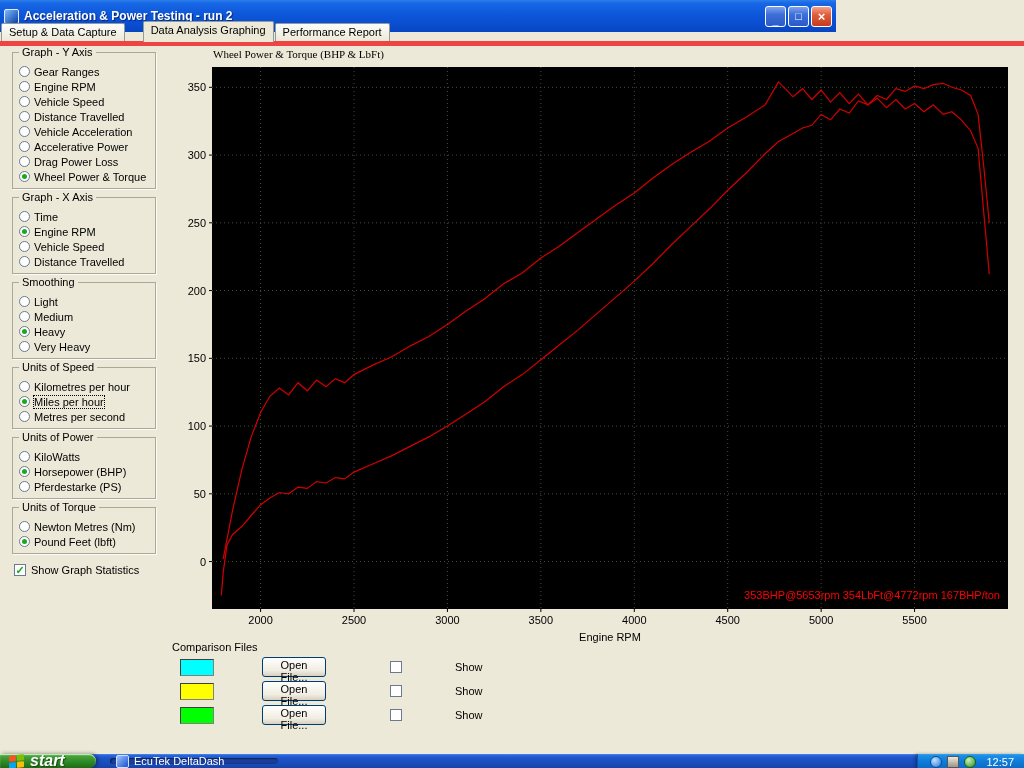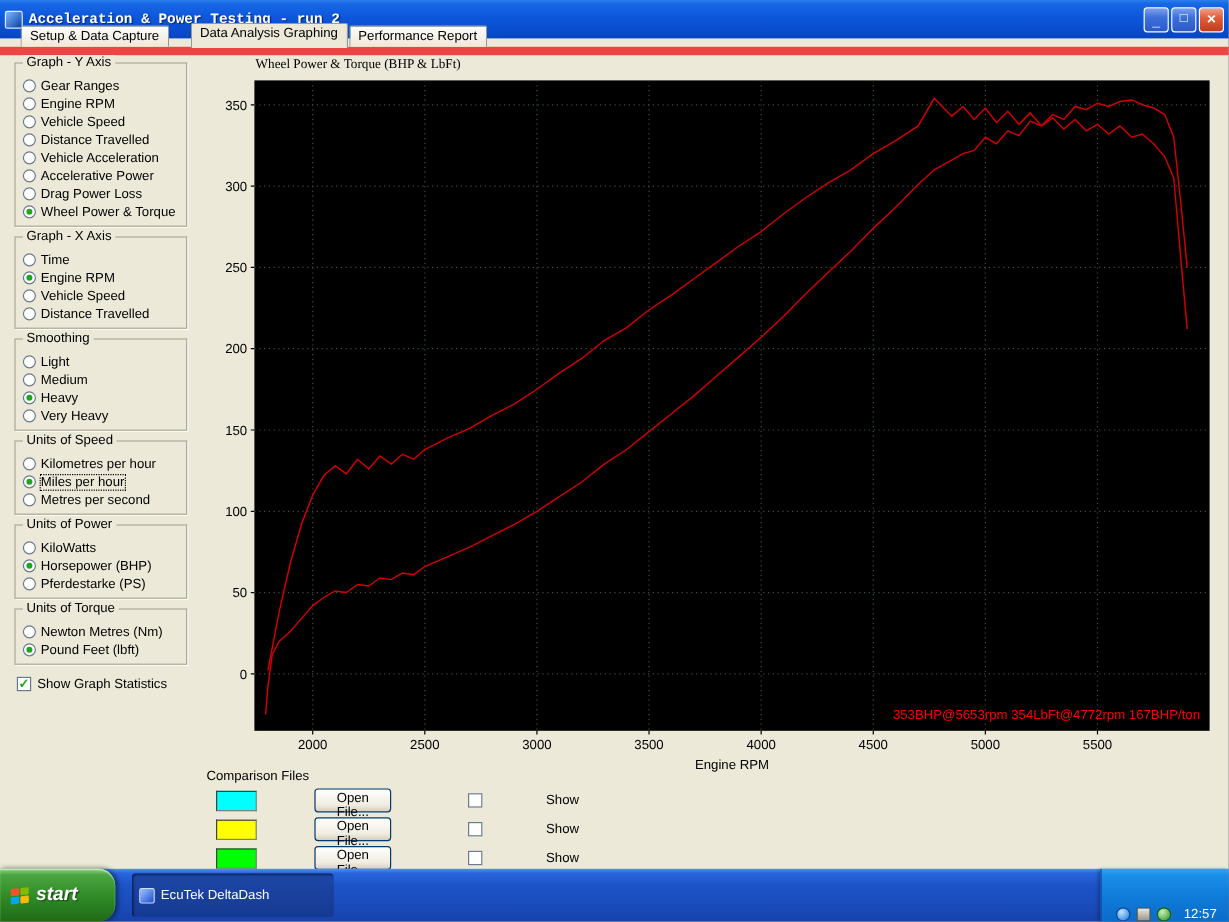--- a/index.html
+++ b/index.html
@@ -3,37 +3,37 @@
 <meta charset="utf-8">
 <style>
   * { box-sizing: border-box; }
   html,body { margin:0; padding:0; }
   body {
     width:1024px; height:768px; overflow:hidden; position:relative;
     background:#ece9d8; font-family:"Liberation Sans",sans-serif; font-size:11px; color:#000;
   }
   
   .titlebar {
-    position:absolute; top:0; left:0; width:1024px; height:25px;
+    position:absolute; top:0; left:0; width:836px; height:25px;
     background:linear-gradient(180deg,#2a80e8 0%,#1767e6 10%,#0d57da 45%,#0a4cce 80%,#0845c0 100%);
-    display:flex; align-items:center; padding:16px 4px; color:#fff;font-family:Liberation Mono, monospace;
+    display:flex; align-items:center; padding:16px 4px; color:#fff;
   }
   .app-icon { width:15px; height:15px; margin-right:5px; border-radius:2px;
     background:linear-gradient(135deg,#7db9ff,#0a3fa0); border:1px solid #dfe9ff; }
   .title-text { font-size:12px; font-weight:bold; text-shadow:1px 1px 1px #00257a; flex:1; }
   .tb-buttons { display:flex; }
   .tbtn { width:21px; height:21px; margin-left:2px; border:1px solid #fff; border-radius:3px;
     display:flex; align-items:center; justify-content:center; color:#fff; font-size:11px; font-weight:bold; }
   .tbtn.min, .tbtn.max { background:linear-gradient(180deg,#7ea1ef 0%,#3d6fd8 40%,#2a5ac8 100%); }
   .tbtn.close { background:linear-gradient(180deg,#f2a18c 0%,#e25f3b 40%,#c43b1d 100%); font-size:13px; }
   .tbtn.min span { transform:translateY(4px); }
   
   .tabstrip {
     position:absolute; top:25px; left:0; width:1024px; height:21px;
-    display:flex; align-items:flex-end; padding-left:17px; border-bottom:7px solid #ef4444;
+    display:flex; align-items:flex-end; padding-left:1px; border-bottom:5px solid #ef4444;
   }
   .tab {
     height:18px; padding:2px 7px 0; margin-right:1px;
     border:1px solid #919b9c; border-bottom:none; border-radius:2px 2px 0 0;
     background:linear-gradient(#fdfdfb,#ece9d8); white-space:nowrap;
   }
   .tab.active { height:21px; margin-bottom:-1px; background:#ece9d8; position:relative; z-index:2;margin-left:17px; }
   
   #sidebar { position:absolute; left:12px; top:52px; width:144px; }
   .groupbox { position:relative; border:1px solid #aca899; box-shadow:1px 1px 0 rgba(255,255,255,.8);
@@ -59,21 +59,21 @@
   .comparison { position:absolute; left:170px; top:641px; }
   .comp-title { margin:0 0 4px 2px; }
   .comp-row { display:flex; align-items:center; margin-bottom:4px; padding-left:10px;gap:48px; }
   .swatch { width:34px; height:17px; border:1px solid #808080;
     border-top-color:#404040; border-left-color:#404040; }
   .xp-btn { height:20px; width:64px; margin-left:0; font-size:11px; font-family:inherit;
     background:linear-gradient(180deg,#ffffff,#f0ede1 70%,#d8d0c0); border:1px solid #003c74; border-radius:3px; }
   .comp-row .checkbox { margin-left:16px; }
   
   .taskbar {
-    position:absolute; left:0; bottom:0; width:1024px; height:44px;
+    position:absolute; left:0; bottom:0; width:1024px; height:14px;
     background:linear-gradient(180deg,#4f91f5 0%,#2a66dd 8%,#1d54c8 30%,#1a4ab8 75%,#1543a9 100%);
     display:flex; align-items:stretch;
   }
   .start-btn {
     width:96px; display:flex; align-items:center; padding-left:9px;
     background:linear-gradient(180deg,#8fd183 0%,#4aa43f 12%,#2f8a26 55%,#1f6a16 100%);
     border-radius:0 14px 14px 0; color:#fff; font-weight:bold; font-style:italic; font-size:16px;
     box-shadow:inset 0 1px 1px #c5f0bd, 2px 0 4px rgba(0,0,0,.45); text-shadow:1px 1px 1px #16480f;
   }
   .winflag { display:grid; grid-template-columns:7px 7px; grid-template-rows:6px 6px; gap:1px;

